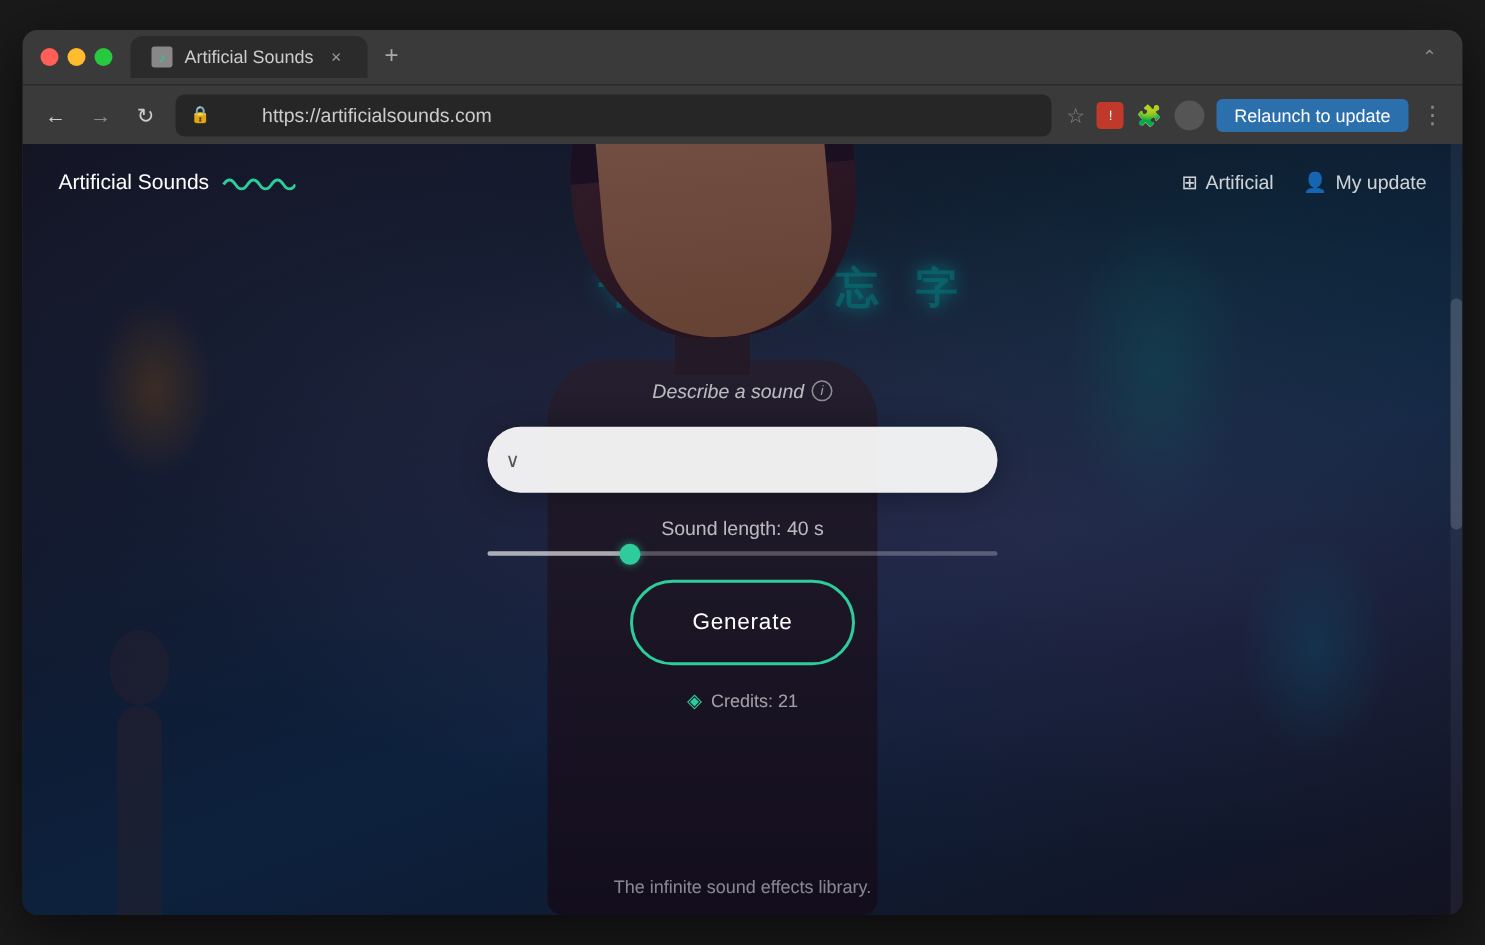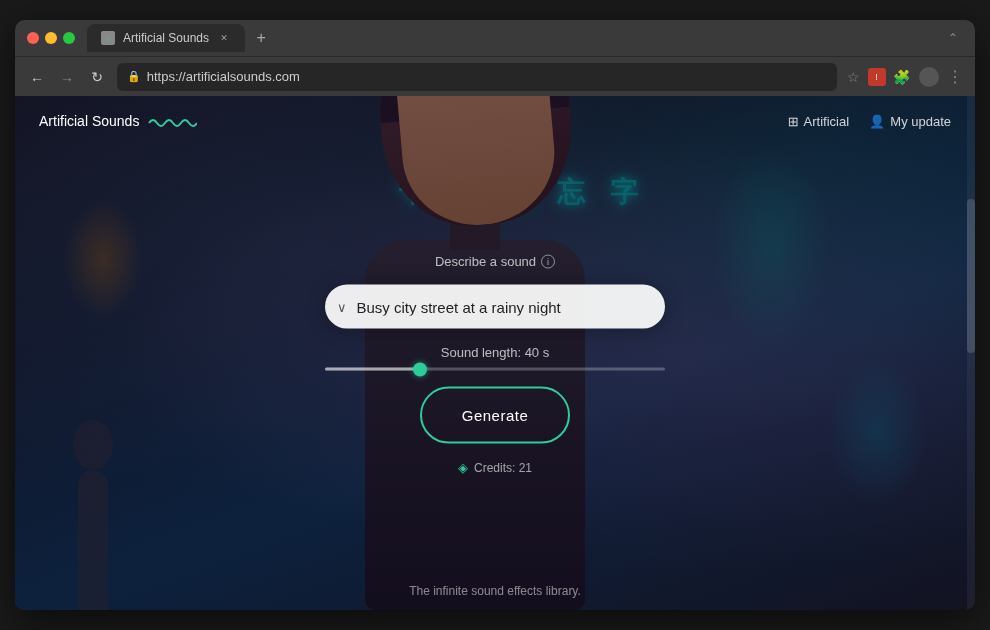--- a/index.html
+++ b/index.html
@@ -153,20 +153,21 @@
     }
 
     .address-icon {
       color: #888;
       font-size: 11px;
     }
 
     .address-text {
       font-size: 13px;
       color: #ccc;
+      margin-left: 28px;
     }
 
     .address-right-icons {
       display: flex;
       gap: 8px;
       align-items: center;
     }
 
     .addr-icon {
       color: #888;
@@ -299,22 +300,23 @@
       align-items: center;
       gap: 16px;
       z-index: 10;
       width: 380px;
     }
 
     .describe-label {
       color: rgba(255,255,255,0.7);
       font-size: 13px;
       display: flex;
-      align-items: flex-end;
+      align-items: flex-start;
       gap: 5px;
+      font-style: italic;
     }
 
     .info-circle {
       width: 14px;
       height: 14px;
       border: 1px solid rgba(255,255,255,0.5);
       border-radius: 50%;
       display: flex;
       align-items: center;
       justify-content: center;
@@ -483,20 +485,23 @@
       <span class="address-text">https://artificialsounds.com</span>
     </div>
 
     <div class="address-right-icons">
       <span class="addr-icon">☆</span>
       <div class="shield-icon-red">
         <span style="font-size:9px;">!</span>
       </div>
       <span class="addr-icon">🧩</span>
       <div class="profile-circle"></div>
+      <div class="relaunch-btn">
+        <span>Relaunch to update</span>
+      </div>
       <span class="menu-dots">⋮</span>
     </div>
   </div>
 
   <div class="content-area">
 
     <div class="bg-scene">
 
       <div style="position:absolute;top:20%;left:5%;width:80px;height:120px;background:radial-gradient(ellipse,rgba(255,140,0,0.3),transparent 70%);"></div>
       <div style="position:absolute;top:10%;right:15%;width:120px;height:200px;background:radial-gradient(ellipse,rgba(0,220,200,0.2),transparent 70%);"></div>
@@ -555,21 +560,20 @@
 
     <div class="main-ui">
 
       <div class="describe-label">
         <span>Describe a sound</span>
         <div class="info-circle">i</div>
       </div>
 
       <div class="sound-input-wrap">
         <span class="input-chevron">∨</span>
-        <input class="sound-input" type="text" value="Busy city street at a rainy night" style="">
       </div>
 
       <div class="sound-length-row">
         <span class="sound-length-label">Sound length: 40 s</span>
         <div class="slider-track">
           <div class="slider-fill"></div>
           <div class="slider-thumb"></div>
         </div>
       </div>
 

